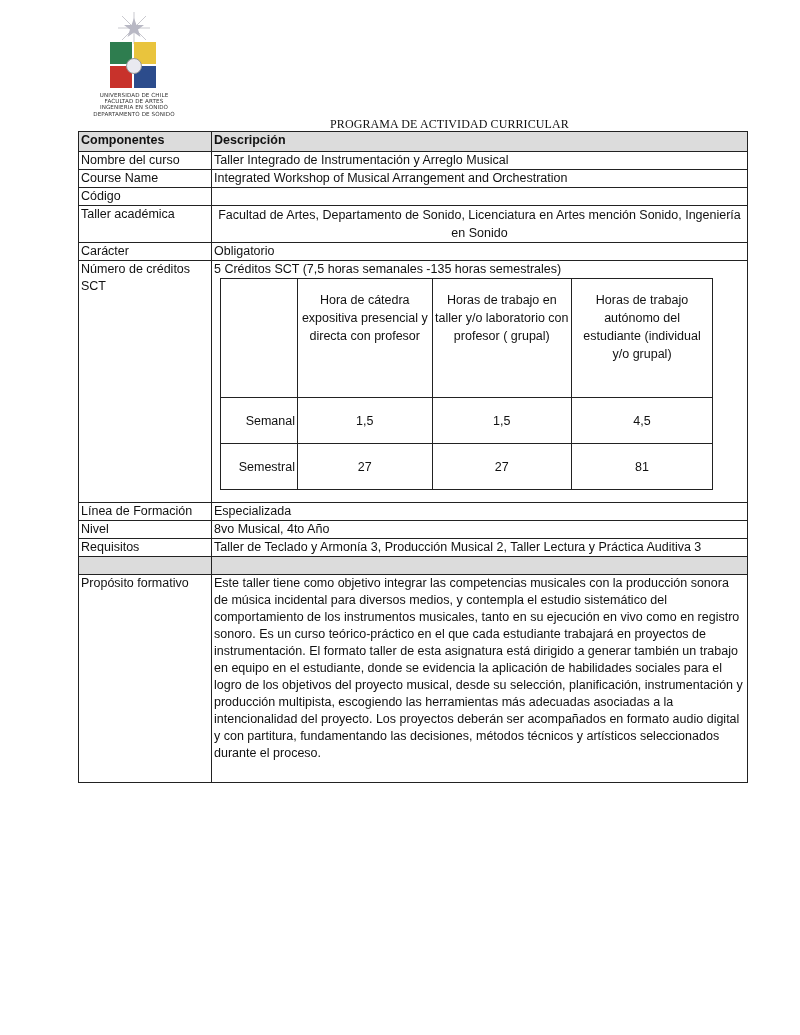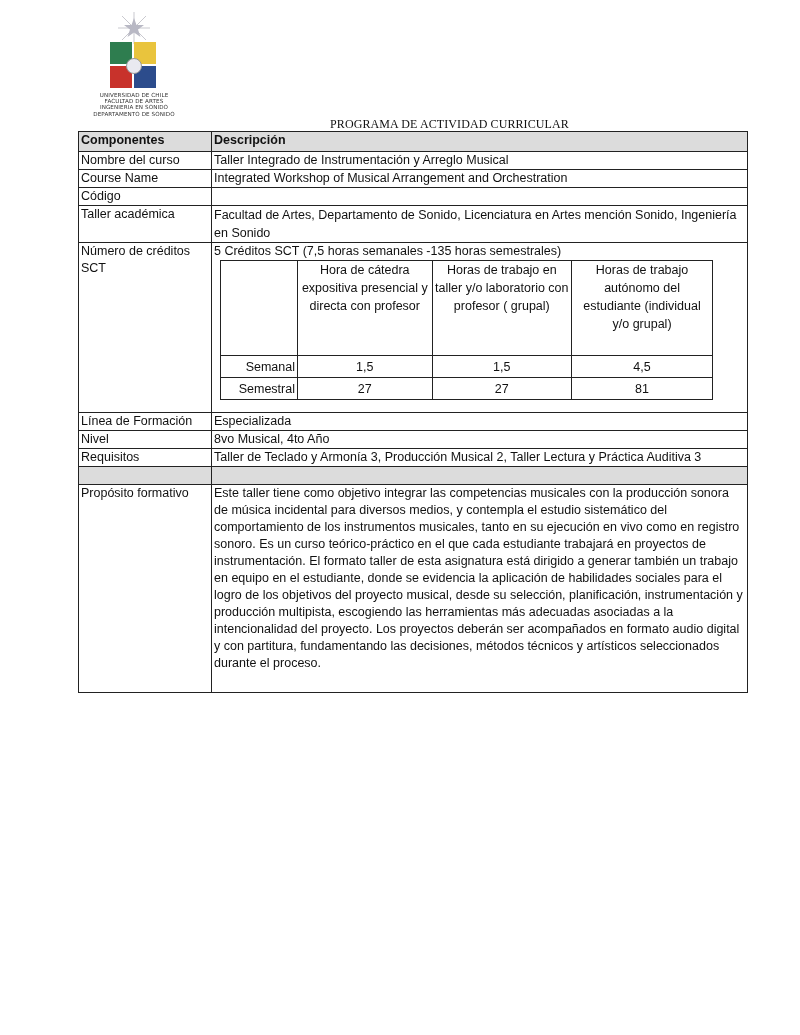--- a/index.html
+++ b/index.html
@@ -22,21 +22,21 @@
                  font-size: 12px; letter-spacing: 0.1px; }
     table.main { position: absolute; left: 78px; top: 131px; width: 670px; border-collapse: collapse;
                  font-family: "Liberation Sans", sans-serif; font-size: 12.5px; }
     table.main td { border: 1.2px solid #222; padding: 0 2px; vertical-align: top; line-height: 17px; }
     table.main td.c1 { width: 128px; }
     tr.head td { background: #dcdcdc; font-weight: bold; height: 19px; }
     tr.grey td { background: #dcdcdc; height: 17px; }
     tr.r18 td { height: 17px; margin-top: 32px; }
     .para { line-height: 18.6px; padding-bottom: 20px !important; }
     table.inner { border-collapse: collapse; margin: 0 0 12px 6px; width: 493px; font-size: 12.5px; }
-    table.inner td { border: 1.2px solid #222; padding: 0 2px; line-height: 18px; text-align: center; }
+    table.inner td { border: 1.2px solid #222; padding: 12px 2px; line-height: 18px; text-align: center; }
     table.inner td.lab { text-align: right; width: 72px; }
     table.inner tr.ih td { height: 94px; vertical-align: top; }
     table.inner tr.iv td { height: 21px; vertical-align: middle; }
   </style>
 </head>
 <body>
 
 <div class="logo">
   <svg class="star" viewBox="0 0 32 32">
     <g stroke="#c9c9cf" stroke-width="1">
@@ -77,21 +77,25 @@
   <tr class="r18">
     <td class="c1">Course Name</td>
     <td>Integrated Workshop of Musical Arrangement and Orchestration</td>
   </tr>
   <tr class="r18">
     <td class="c1">Código</td>
     <td></td>
   </tr>
   <tr>
     <td class="c1">Taller académica</td>
-    <td style="line-height:18px;">Facultad de Artes, Departamento de Sonido, Licenciatura en Artes mención Sonido, Ingeniería en Sonido</td>
+    <td style="line-height:18px;text-align:center;">Facultad de Artes, Departamento de Sonido, Licenciatura en Artes mención Sonido, Ingeniería en Sonido</td>
+  </tr>
+  <tr class="r18">
+    <td class="c1">Carácter</td>
+    <td>Obligatorio</td>
   </tr>
   <tr>
     <td class="c1">Número de créditos SCT</td>
     <td>
       <div>5 Créditos SCT (7,5 horas semanales -135 horas semestrales)</div>
       <table class="inner">
         <tbody>
               <tr class="ih">
           <td class="lab"></td>
           <td>Hora de cátedra expositiva presencial y directa con profesor</td>

